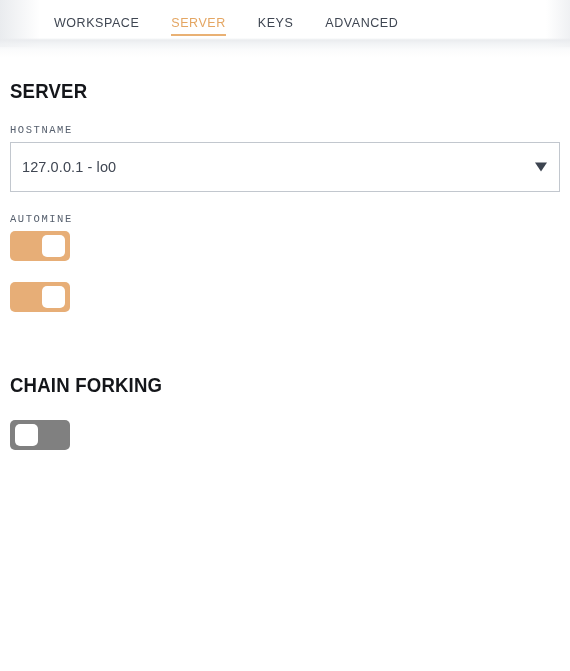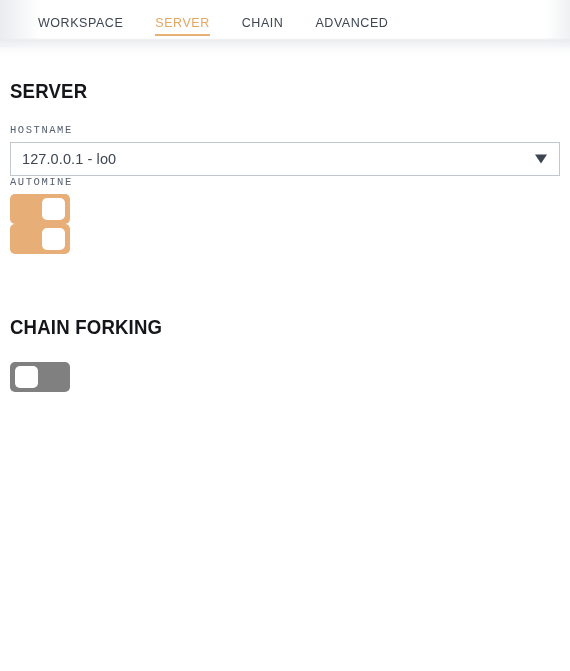--- a/index.html
+++ b/index.html
@@ -55,21 +55,21 @@
     width: 24px;
     height: 47px;
     background: linear-gradient(to left, rgba(226,229,233,0.55), rgba(255,255,255,0));
     pointer-events: none;
   }
   .nav {
     position: relative;
     display: flex;
     align-items: center;
     height: 47px;
-    padding: 0 28px 0 38px;
+    padding: 0 28px 0 54px;
     box-sizing: border-box;
     z-index: 2;
   }
   .nav-item {
     font-size: 12.5px;
     letter-spacing: 0.55px;
     color: #3f4652;
     padding: 5px 0 4px 0;
     margin-right: 32px;
     white-space: nowrap;
@@ -103,21 +103,21 @@
   }
   .field-label {
     font-family: Liberation Mono, monospace;
     font-size: 10.5px;
     letter-spacing: 1.55px;
     color: #57606e;
     margin-bottom: 6px;
   }
   .input-box {
     position: relative;
-    height: 34px;
+    height: 50px;
     border: 1px solid #c2c7ce;
     background: #ffffff;
     box-sizing: border-box;
     display: flex;
     align-items: center;
     cursor: text;
   }
   .input-box .value {
     font-size: 14.5px;
     color: #3f4652;
@@ -134,20 +134,21 @@
     transform: translateY(-50%);
     width: 0;
     height: 0;
     border-left: 6px solid transparent;
     border-right: 6px solid transparent;
     border-top: 9px solid #3c4450;
   }
 
   
   .toggle-field {
+    margin-top: 21px;
   }
   .toggle {
     width: 60px;
     height: 30px;
     border-radius: 5px;
     position: relative;
     cursor: pointer;
     display: block;
   }
   .toggle.on {
@@ -180,21 +181,21 @@
 </style>
 </head>
 <body>
 
 <div class="topbar">
   <div class="topbar-edge-left"></div>
   <div class="topbar-edge-right"></div>
   <div class="nav">
     <div class="nav-item">WORKSPACE</div>
     <div class="nav-item active">SERVER</div>
-    <div class="nav-item">CHAIN</div>
+    <div class="nav-item">KEYS</div>
     <div class="nav-item">ADVANCED</div>
 
   </div>
   <div class="topbar-shadow"></div>
 </div>
 
 <div class="content">
 
   <h1 class="section-title">SERVER</h1>
 

